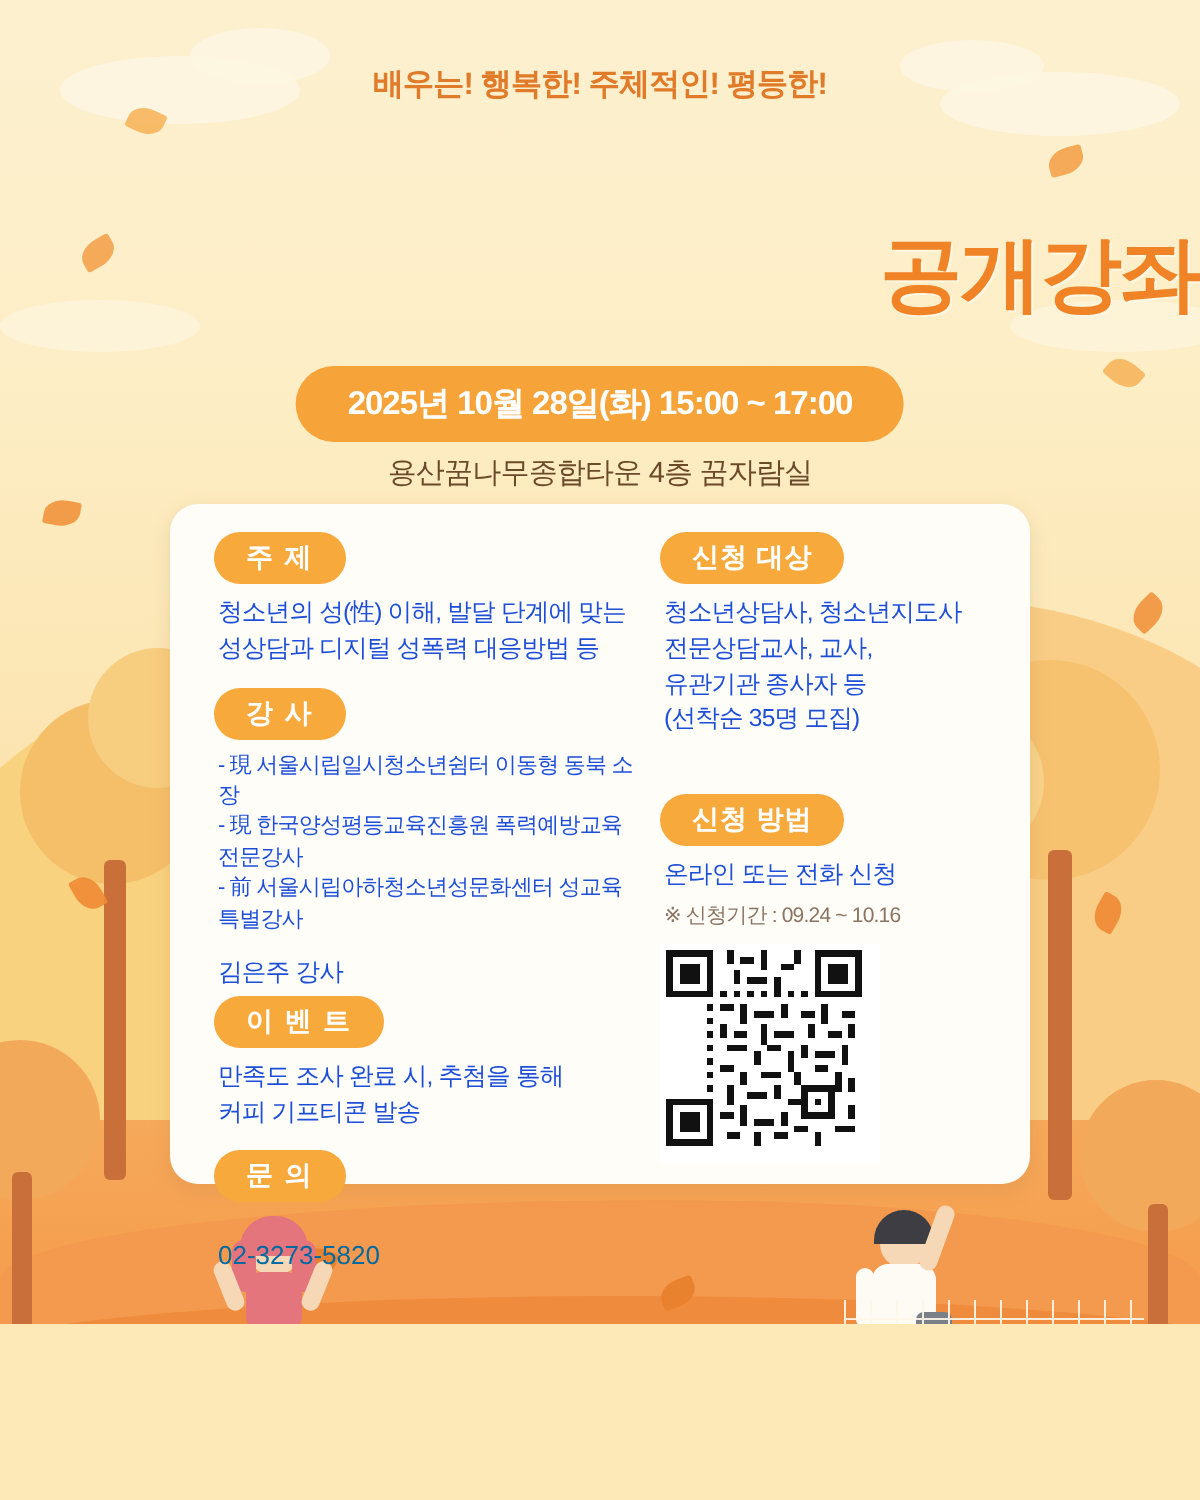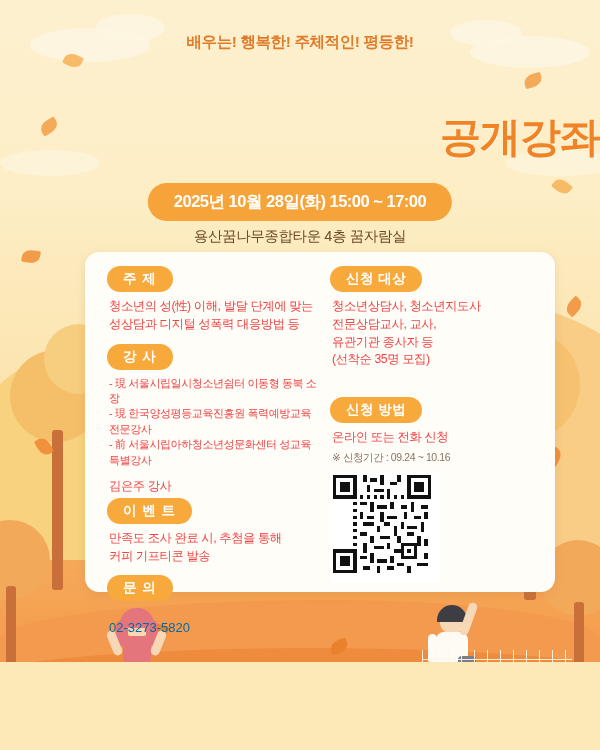--- a/index.html
+++ b/index.html
@@ -82,32 +82,31 @@
   }
   .place{
     position:absolute;left:0;top:227px;width:600px;text-align:center;
     font-size:14.5px;color:#6b4a2a;letter-spacing:-.4px;
   }
   
   .card{
     position:absolute;left:85px;top:252px;width:430px;height:340px;
     background:#fffdf8;border-radius:14px;
     box-shadow:0 3px 10px rgba(170,120,60,.18);
-    padding-left:40px;
   }
   .col-left{position:absolute;left:22px;top:14px;width:215px;}
   .col-right{position:absolute;left:245px;top:14px;width:170px;}
   .pill{
     display:inline-block;background:#f8a93c;color:#fff;
     border-radius:13px;padding:4px 16px;font-size:13.5px;font-weight:bold;
     letter-spacing:1px;margin-bottom:6px;
   }
   .pill.wide{letter-spacing:.5px;}
   .body-txt{
-    font-size:12.3px;color:#ef4444;line-height:1.45;letter-spacing:-.4px;
+    font-size:12.3px;color:#1d4ed8;line-height:1.45;letter-spacing:-.4px;
     margin:0 0 10px 2px;
   }
   .body-txt.small{font-size:11px;line-height:1.4;}
   .note{
     font-size:10.5px;color:#8a7361;letter-spacing:-.4px;margin:4px 0 0 2px;
   }
   .phone{font-size:13px;color:#0369a1;margin-left:2px;}
   
   .qr{
     position:absolute;left:245px;top:220px;width:104px;height:104px;

